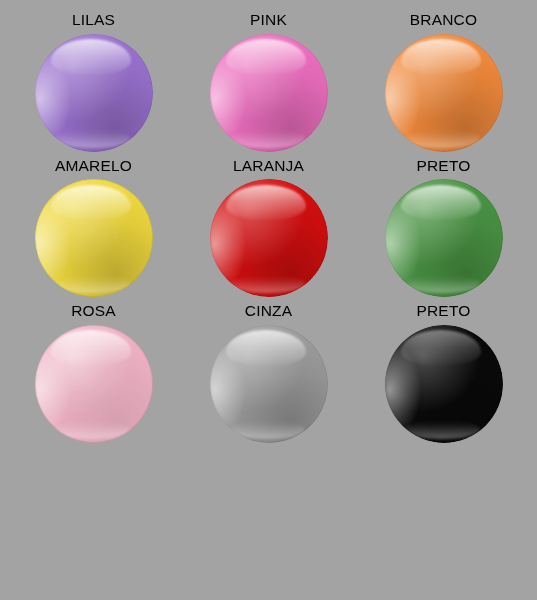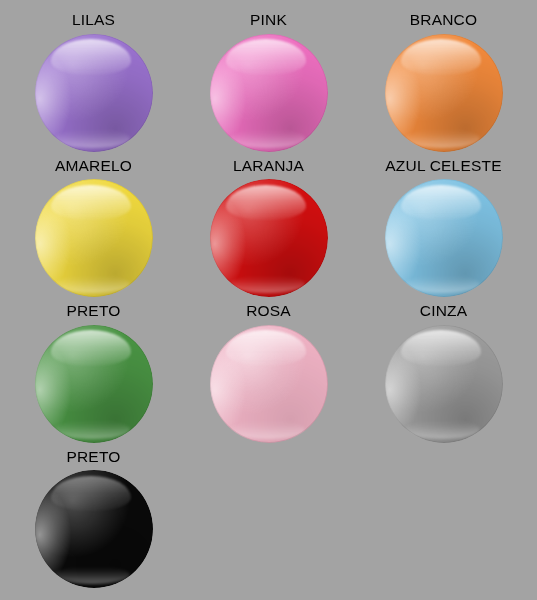--- a/index.html
+++ b/index.html
@@ -208,33 +208,20 @@
           <div class="disc-fill" style="background: rgb(212, 15, 16);"></div>
           <div class="disc-shade"></div>
           <div class="disc-rim"></div>
           <div class="disc-gloss"></div>
           <div class="disc-sheen"></div>
           <div class="disc-edge"></div>
         </div>
       </div>
     </div>
     <div class="swatch-cell">
-      <div class="swatch-label" style="color: rgb(0, 0, 0);">AZUL CELESTE</div>
-      <div class="swatch-disc-wrap">
-        <div class="swatch-disc">
-          <div class="disc-fill" style="background: rgb(126, 194, 227);"></div>
-          <div class="disc-shade"></div>
-          <div class="disc-rim"></div>
-          <div class="disc-gloss"></div>
-          <div class="disc-sheen"></div>
-          <div class="disc-edge"></div>
-        </div>
-      </div>
-    </div>
-    <div class="swatch-cell">
       <div class="swatch-label" style="color: rgb(0, 0, 0);">PRETO</div>
       <div class="swatch-disc-wrap">
         <div class="swatch-disc">
           <div class="disc-fill" style="background: rgb(74, 148, 68);"></div>
           <div class="disc-shade"></div>
           <div class="disc-rim"></div>
           <div class="disc-gloss"></div>
           <div class="disc-sheen"></div>
           <div class="disc-edge"></div>
         </div>

